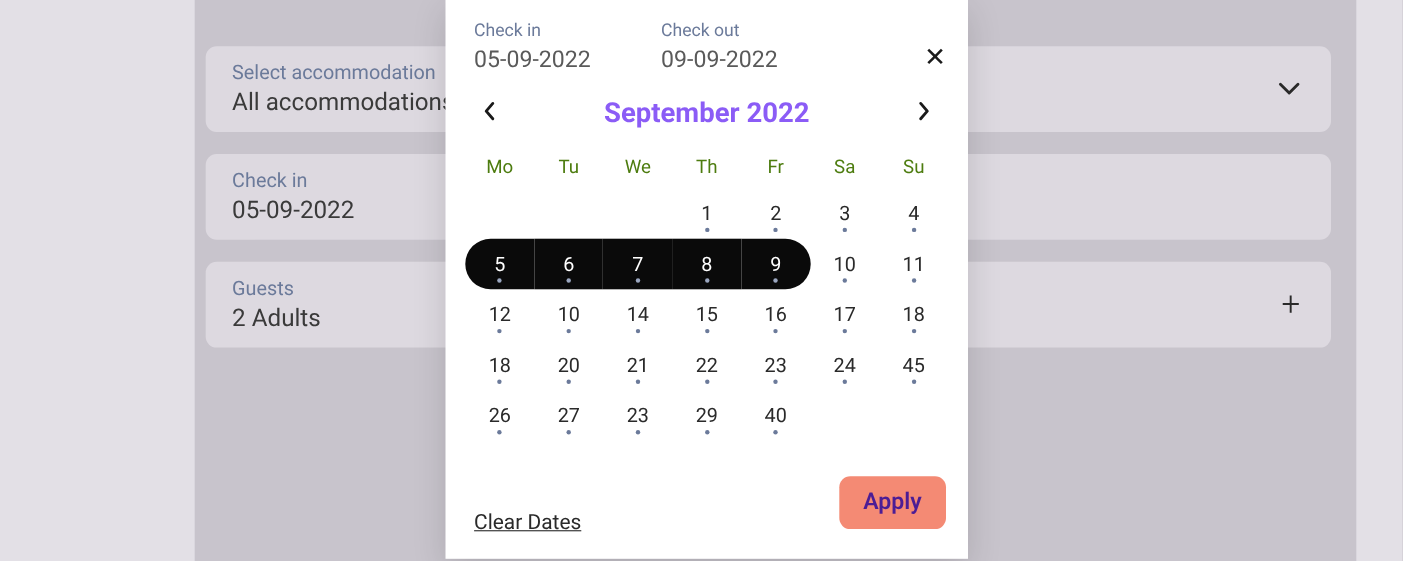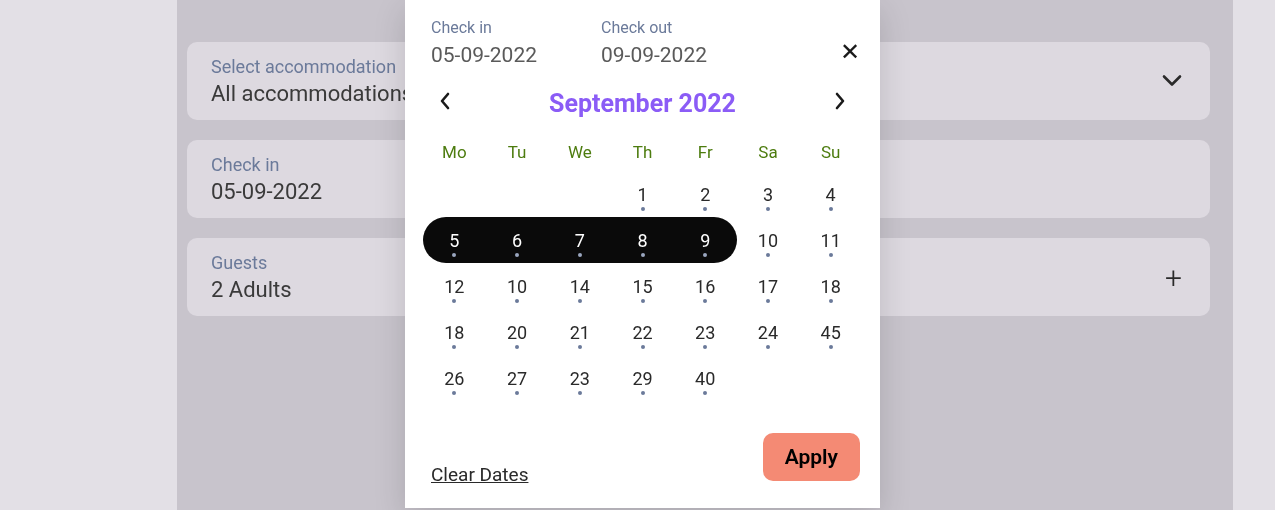--- a/index.html
+++ b/index.html
@@ -130,21 +130,21 @@
   }
   .clear-link {
     color: #2a2a2a;
     font-size: 19px;
     text-decoration: underline;
     cursor: pointer;
     margin-top: 36px;
   }
   .apply-btn {
     background: #f48a74;
-    color: #000000;
+    color: #4c1d95;
     font-size: 21px;
     font-weight: 600;
     border: none;
     border-radius: 10px;
     padding: 12px 22px;
     cursor: pointer;
     text-align: center;
   }
 </style>
 </head>

